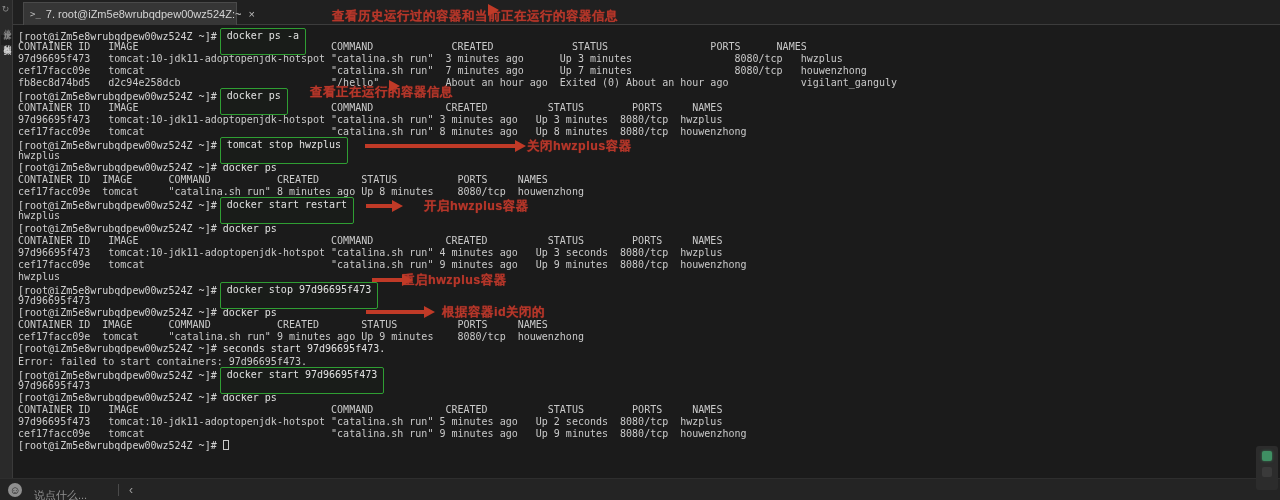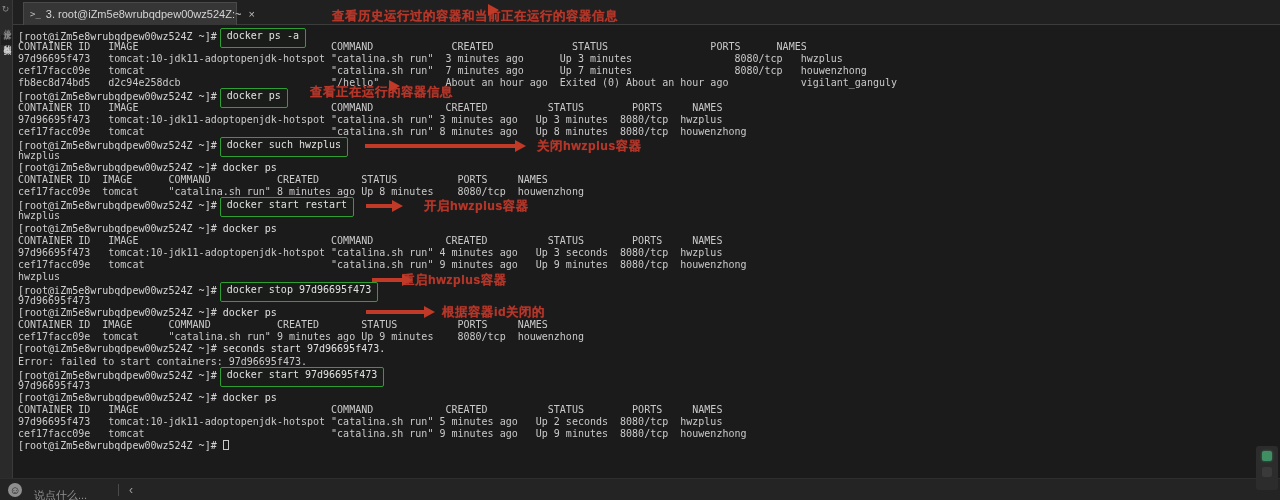--- a/index.html
+++ b/index.html
@@ -30,21 +30,21 @@
   #tab .tab-close { color:#bdbdbd; font-size:11px; padding:0 2px; cursor:pointer; }
 
   
   #terminal { position:absolute; left:13px; top:26px; right:0; bottom:22px;
               background:#1b1b1b; padding:3px 0 0 5px; overflow:hidden; z-index:1; }
   .tline { white-space:pre; height:12.1px; line-height:12.1px; font-size:10px;
            color:#c9c9c9; overflow:visible; }
   .tline .prompt { color:#d3d3d3; }
   .tline .cmd { color:#e0e0e0; }
   .tline .cmd.boxed { display:inline-block; border:1px solid #2f9e33; border-radius:2px;
-                      padding:1px 6px; margin-left:3px; line-height:12px; height:20px;
+                      padding:1px 6px; margin-left:3px; line-height:12px; height:27px;
                       position:relative; top:-1px; background:rgba(20,40,20,.15); }
   .tline .cmd.plain { margin-left:6px; }
   .cursor-box { display:inline-block; width:6px; height:10px; border:1px solid #c9c9c9;
                 margin-left:6px; vertical-align:-1px; }
 
   
   .ann { position:absolute; display:flex; align-items:center; z-index:6; height:16px; }
   .ann-arrow { display:inline-block; height:4px; background:#c03a27; position:relative; }
   .ann-arrow::after { content:""; position:absolute; right:-11px; top:-4.5px;
                       border-left:11px solid #c03a27;
@@ -78,36 +78,36 @@
 
   <div id="side-strip">
     <span class="strip-icon">↻</span>
     <span class="strip-label">停止录屏</span>
     <span class="strip-label active">我的头像</span>
   </div>
 
   <div id="tab-bar">
     <div id="tab">
       <span class="tab-glyph">&gt;_</span>
-      <span class="tab-title">3. root@iZm5e8wrubqdpew00wz524Z:~</span>
+      <span class="tab-title">7. root@iZm5e8wrubqdpew00wz524Z:~</span>
       <span class="tab-close">×</span>
     </div>
   </div>
 
   <div id="terminal">
       <div class="tline"><span class="prompt">[root@iZm5e8wrubqdpew00wz524Z ~]#</span><span class="cmd boxed">docker ps -a</span></div>
       <div class="tline"><span>CONTAINER ID   IMAGE                                COMMAND             CREATED             STATUS                 PORTS      NAMES</span></div>
       <div class="tline"><span>97d96695f473   tomcat:10-jdk11-adoptopenjdk-hotspot "catalina.sh run"  3 minutes ago      Up 3 minutes                 8080/tcp   hwzplus</span></div>
       <div class="tline"><span>cef17facc09e   tomcat                               "catalina.sh run"  7 minutes ago      Up 7 minutes                 8080/tcp   houwenzhong</span></div>
       <div class="tline"><span>fb8ec8d74bd5   d2c94e258dcb                         "/hello"           About an hour ago  Exited (0) About an hour ago            vigilant_ganguly</span></div>
       <div class="tline"><span class="prompt">[root@iZm5e8wrubqdpew00wz524Z ~]#</span><span class="cmd boxed">docker ps</span></div>
       <div class="tline"><span>CONTAINER ID   IMAGE                                COMMAND            CREATED          STATUS        PORTS     NAMES</span></div>
       <div class="tline"><span>97d96695f473   tomcat:10-jdk11-adoptopenjdk-hotspot "catalina.sh run" 3 minutes ago   Up 3 minutes  8080/tcp  hwzplus</span></div>
       <div class="tline"><span>cef17facc09e   tomcat                               "catalina.sh run" 8 minutes ago   Up 8 minutes  8080/tcp  houwenzhong</span></div>
-      <div class="tline"><span class="prompt">[root@iZm5e8wrubqdpew00wz524Z ~]#</span><span class="cmd boxed">docker such hwzplus</span></div>
+      <div class="tline"><span class="prompt">[root@iZm5e8wrubqdpew00wz524Z ~]#</span><span class="cmd boxed">tomcat stop hwzplus</span></div>
       <div class="tline"><span>hwzplus</span></div>
       <div class="tline"><span class="prompt">[root@iZm5e8wrubqdpew00wz524Z ~]#</span><span class="cmd plain">docker ps</span></div>
       <div class="tline"><span>CONTAINER ID  IMAGE      COMMAND           CREATED       STATUS          PORTS     NAMES</span></div>
       <div class="tline"><span>cef17facc09e  tomcat     "catalina.sh run" 8 minutes ago Up 8 minutes    8080/tcp  houwenzhong</span></div>
       <div class="tline"><span class="prompt">[root@iZm5e8wrubqdpew00wz524Z ~]#</span><span class="cmd boxed">docker start restart</span></div>
       <div class="tline"><span>hwzplus</span></div>
       <div class="tline"><span class="prompt">[root@iZm5e8wrubqdpew00wz524Z ~]#</span><span class="cmd plain">docker ps</span></div>
       <div class="tline"><span>CONTAINER ID   IMAGE                                COMMAND            CREATED          STATUS        PORTS     NAMES</span></div>
       <div class="tline"><span>97d96695f473   tomcat:10-jdk11-adoptopenjdk-hotspot "catalina.sh run" 4 minutes ago   Up 3 seconds  8080/tcp  hwzplus</span></div>
       <div class="tline"><span>cef17facc09e   tomcat                               "catalina.sh run" 9 minutes ago   Up 9 minutes  8080/tcp  houwenzhong</span></div>
@@ -131,21 +131,21 @@
   <div class="ann" style="left:318px; top:8px;flex-direction:column;">
     <span class="ann-arrow" style="width:40px;"></span>
     <span class="ann-text" style="margin-left:14px;">查看历史运行过的容器和当前正在运行的容器信息</span>
   </div>
   <div class="ann" style="left:296px; top:84px;flex-direction:column;">
     <span class="ann-arrow" style="width:28px;"></span>
     <span class="ann-text" style="margin-left:14px;">查看正在运行的容器信息</span>
   </div>
   <div class="ann" style="left:365px; top:138px;">
     <span class="ann-arrow" style="width:150px;"></span>
-    <span class="ann-text" style="margin-left:22px;">关闭hwzplus容器</span>
+    <span class="ann-text" style="margin-left:12px;">关闭hwzplus容器</span>
   </div>
   <div class="ann" style="left:366px; top:198px;">
     <span class="ann-arrow" style="width:26px;"></span>
     <span class="ann-text" style="margin-left:32px;">开启hwzplus容器</span>
   </div>
   <div class="ann" style="left:372px; top:272px;">
     <span class="ann-arrow" style="width:30px;"></span>
     <span class="ann-text" style="">重启hwzplus容器</span>
   </div>
   <div class="ann" style="left:366px; top:304px;">

